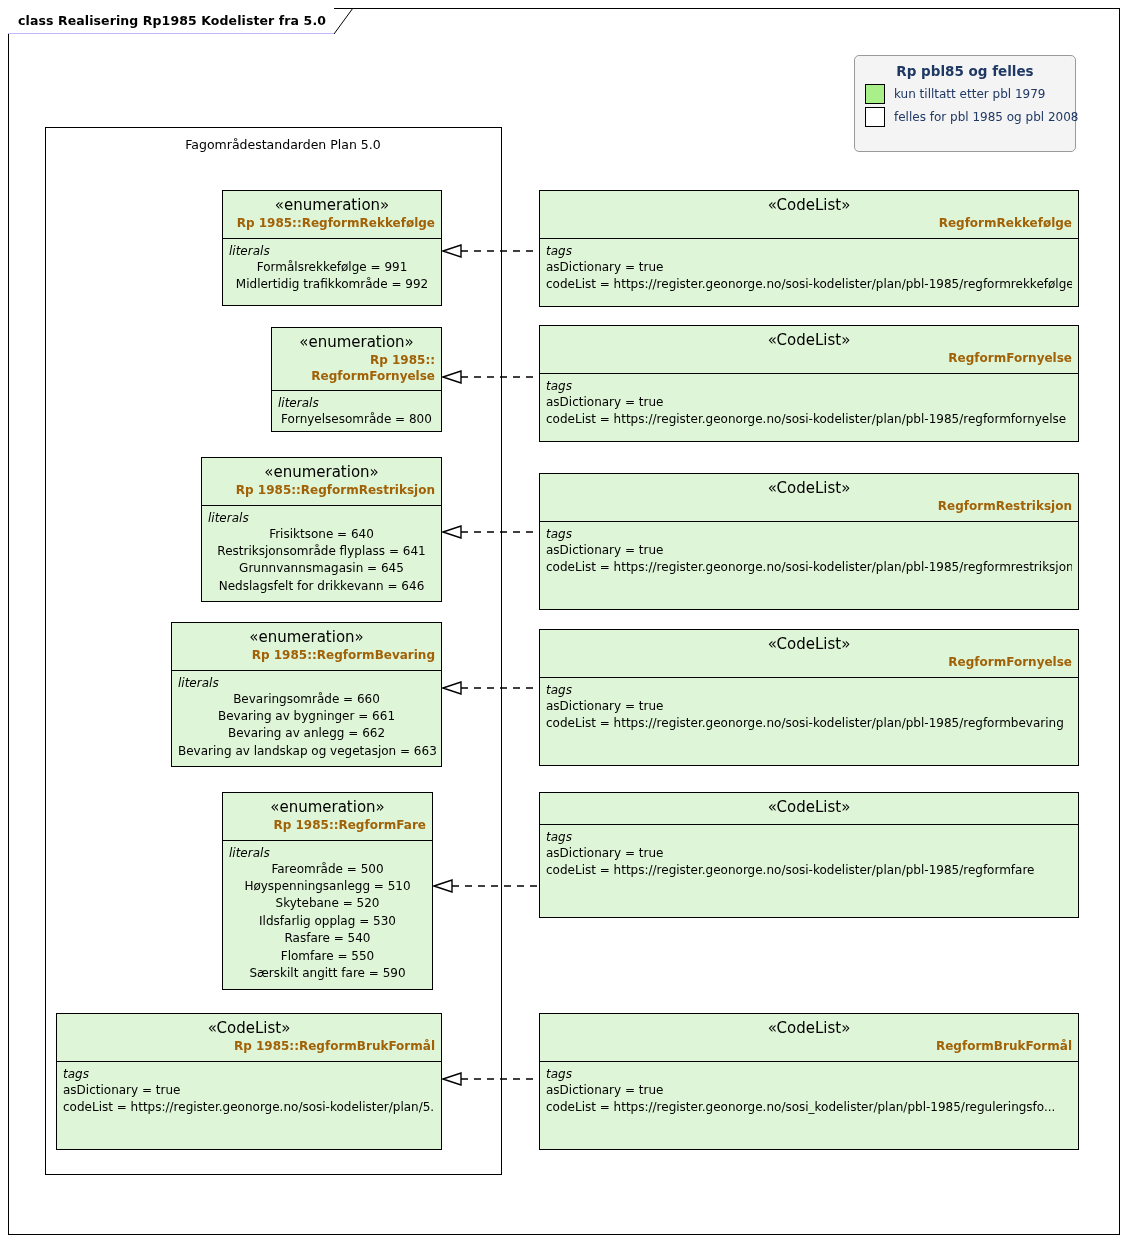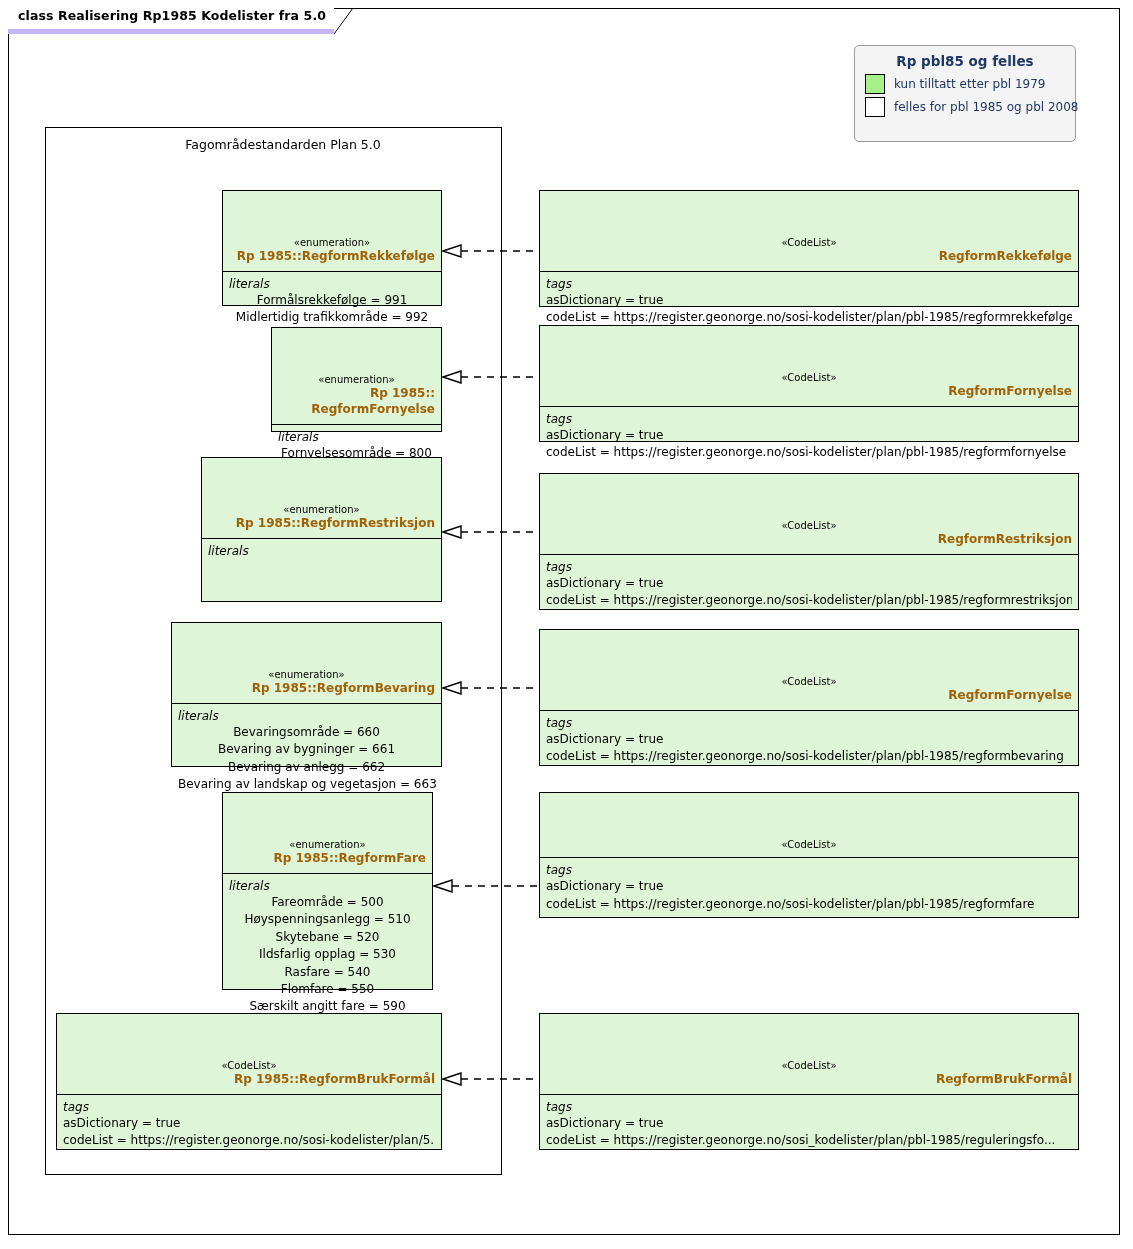--- a/index.html
+++ b/index.html
@@ -34,43 +34,44 @@
     top: 8px;
     height: 26px;
     box-sizing: border-box;
     background: #ffffff;
     border-right: 0;
   }
   .frame-tab .tab-body {
     position: relative;
     height: 26px;
     display: flex;
+    align-items: center;
     padding: 0 6px 0 10px;
-    border-bottom: 5px solid #c4b5fd;
+    border-bottom: 1px solid #c4b5fd;
     box-sizing: border-box;
     white-space: nowrap;
   }
   .frame-tab .tab-label {
     font-size: 12.5px;
     font-weight: bold;
     color: #000000;
     letter-spacing: 0.1px;
   }
   .frame-tab .tab-slope {
     position: absolute;
     left: 100%;
     top: 0;
     width: 20px;
     height: 26px;
   }
   
   .legend {
     position: absolute;
     left: 854px;
-    top: 45px;
+    top: 55px;
     width: 222px;
     height: 97px;
     background: #f4f4f4;
     border: 1px solid #9a9a9a;
     border-radius: 5px;
     box-sizing: border-box;
     padding: 7px 10px 6px 10px;
   }
   .legend-title {
     text-align: center;
@@ -124,23 +125,22 @@
     border: 1.4px solid #000000;
     background: #dff5d8;
   }
   .uml .head {
     border-bottom: 1.4px solid #000000;
     padding: 5px 6px 6px 6px;
     text-align: center;
     line-height: 1.32;
   }
   .uml .stereo {
-    font-size: 10px;
+    font-size: 15px;
     color: #000000;
-    margin-top: 40px;
   }
   .uml .cname {
     font-size: 12px;
     font-weight: bold;
     color: #a16207;
     text-align: right;
   }
   .uml .compartment {
     padding: 5px 6px 7px 6px;
   }
@@ -271,20 +271,26 @@
     </div>
   </div>
 
   <div class="uml" style="left:201px; top:457px; width:241px; height:145px;">
     <div class="head">
       <div class="stereo">«enumeration»</div>
       <div class="cname">Rp 1985::RegformRestriksjon</div>
     </div>
     <div class="compartment">
       <div class="comp-title">literals</div>
+      <div class="lit-list">
+        <div class="lit">Frisiktsone = 640</div>
+        <div class="lit">Restriksjonsområde flyplass = 641</div>
+        <div class="lit">Grunnvannsmagasin = 645</div>
+        <div class="lit">Nedslagsfelt for drikkevann = 646</div>
+      </div>
     </div>
   </div>
 
   <div class="conn" style="left:442px; top:525px; width:97px;">
     <svg width="97" height="14" viewBox="0 0 97 14">
       <path d="M1 7 L19 1 L19 13 Z" fill="#ffffff" stroke="#000000" stroke-width="1.4"></path>
       <line x1="19" y1="7" x2="97" y2="7" stroke="#000000" stroke-width="1.4" stroke-dasharray="7,6"></line>
     </svg>
   </div>
 

